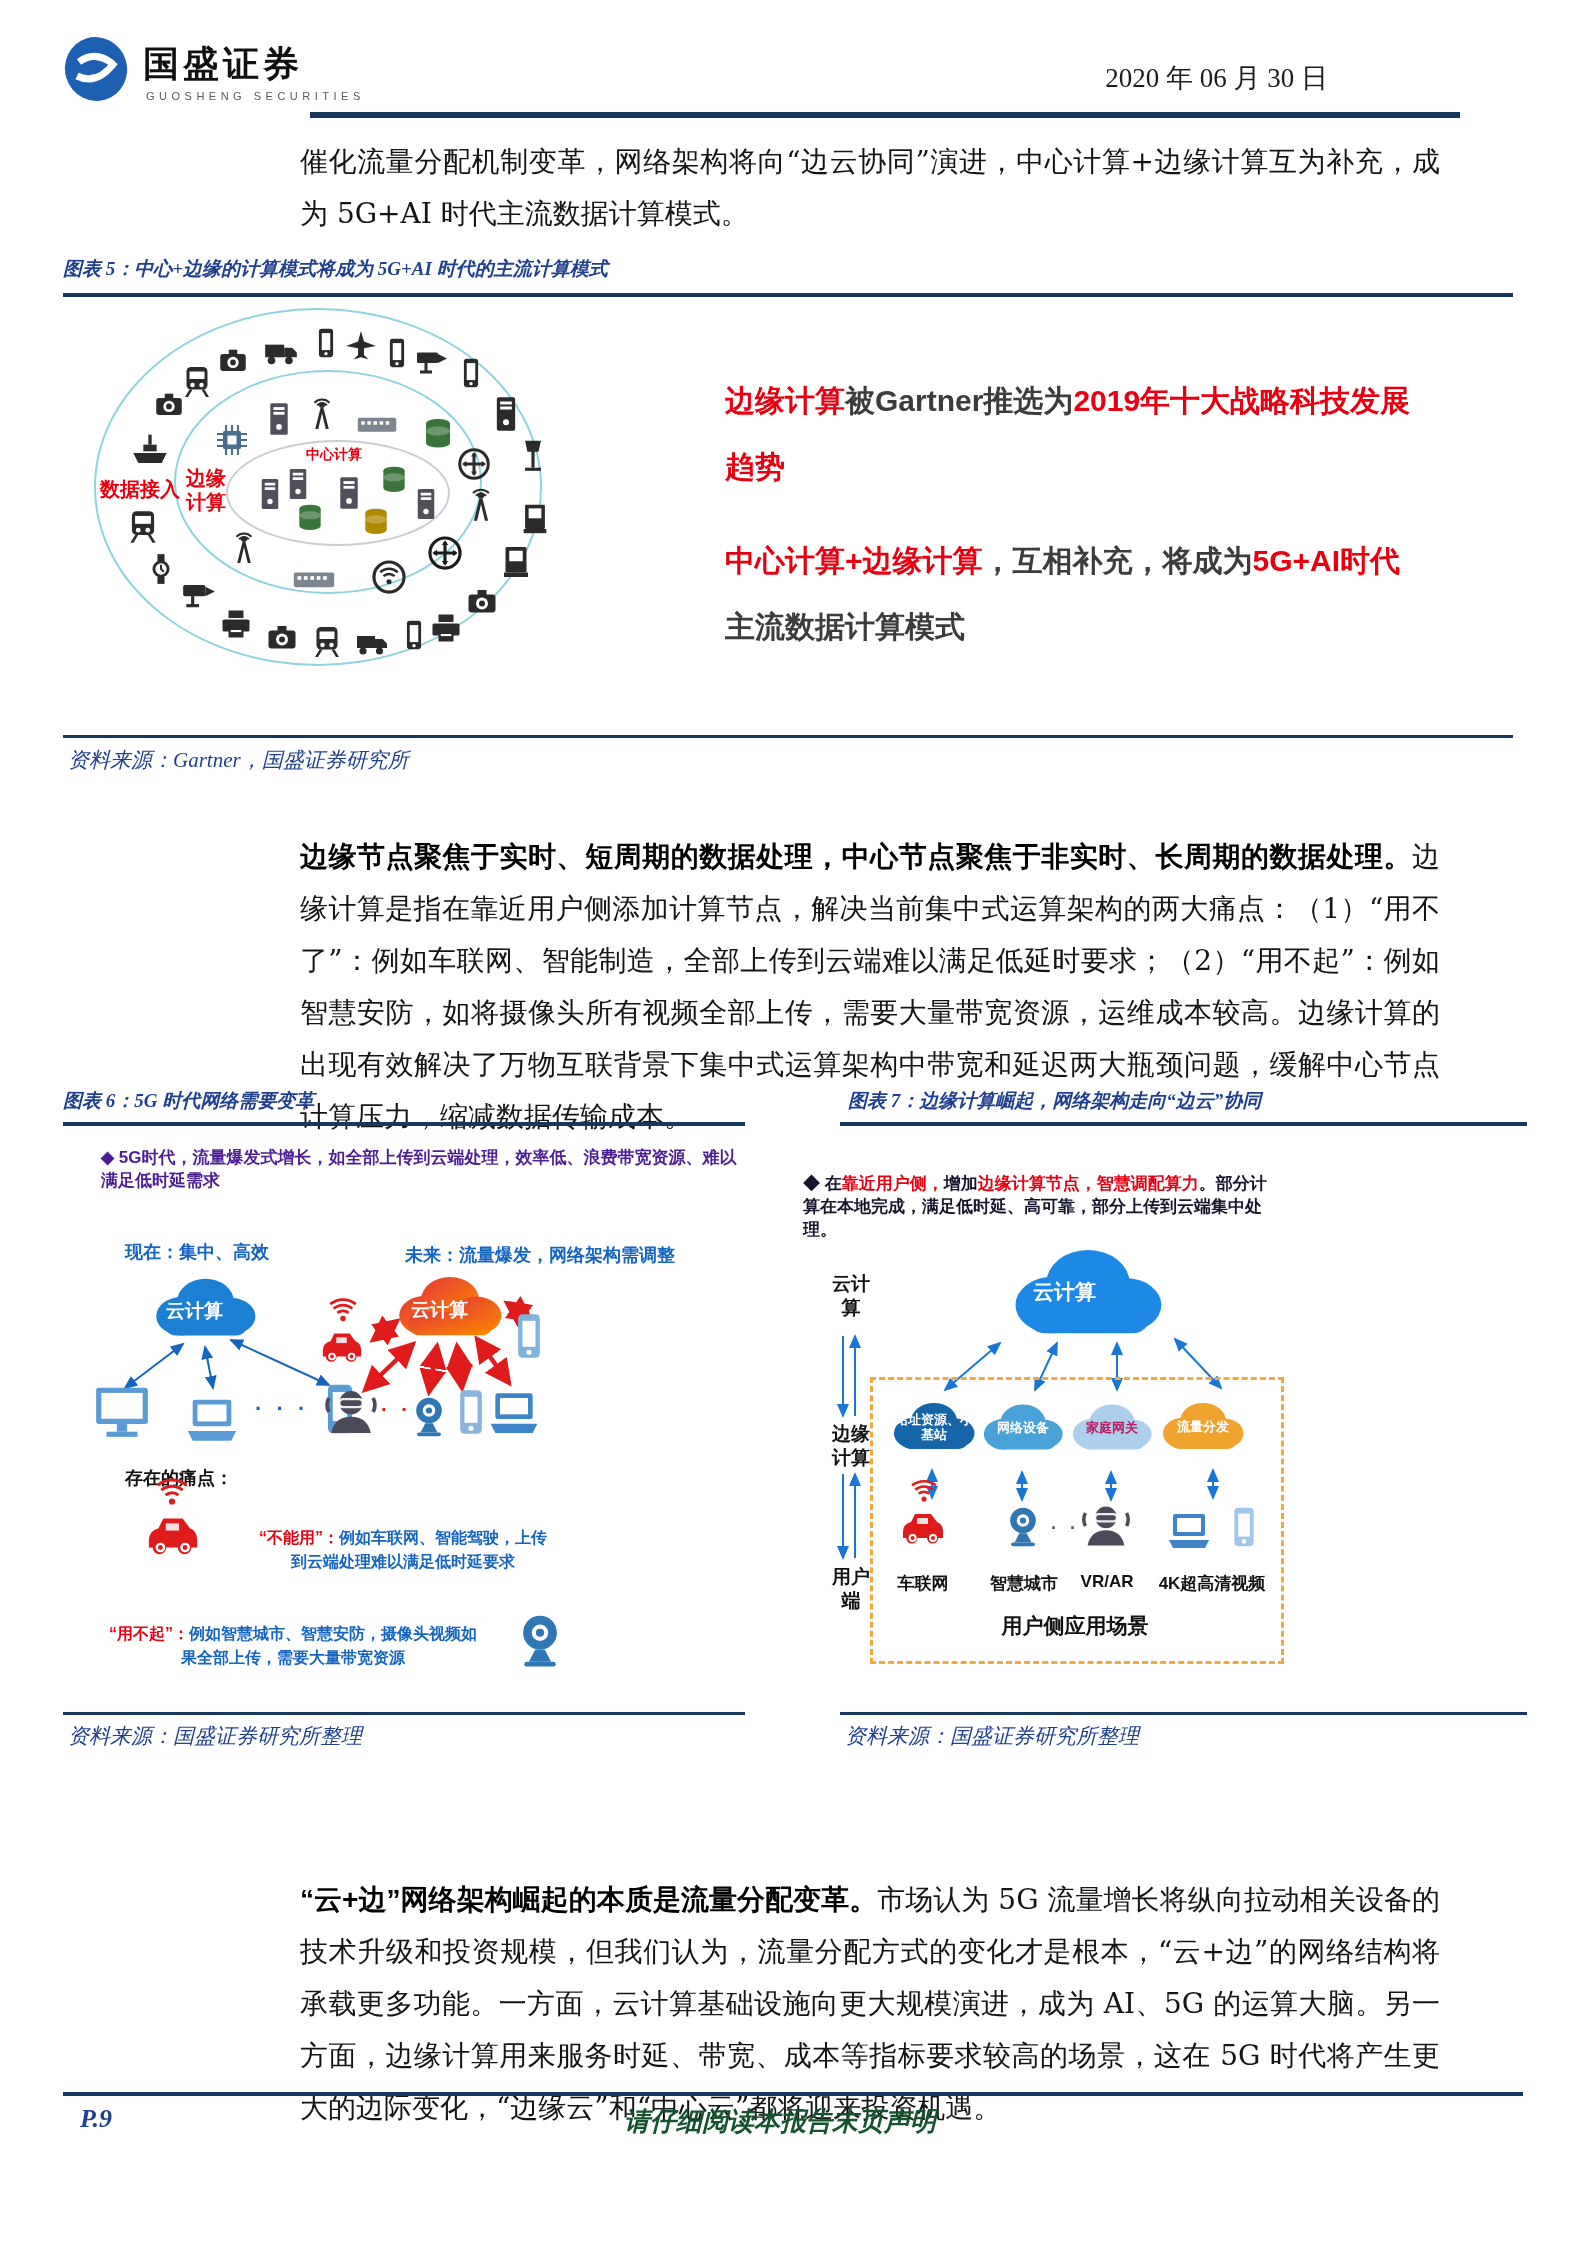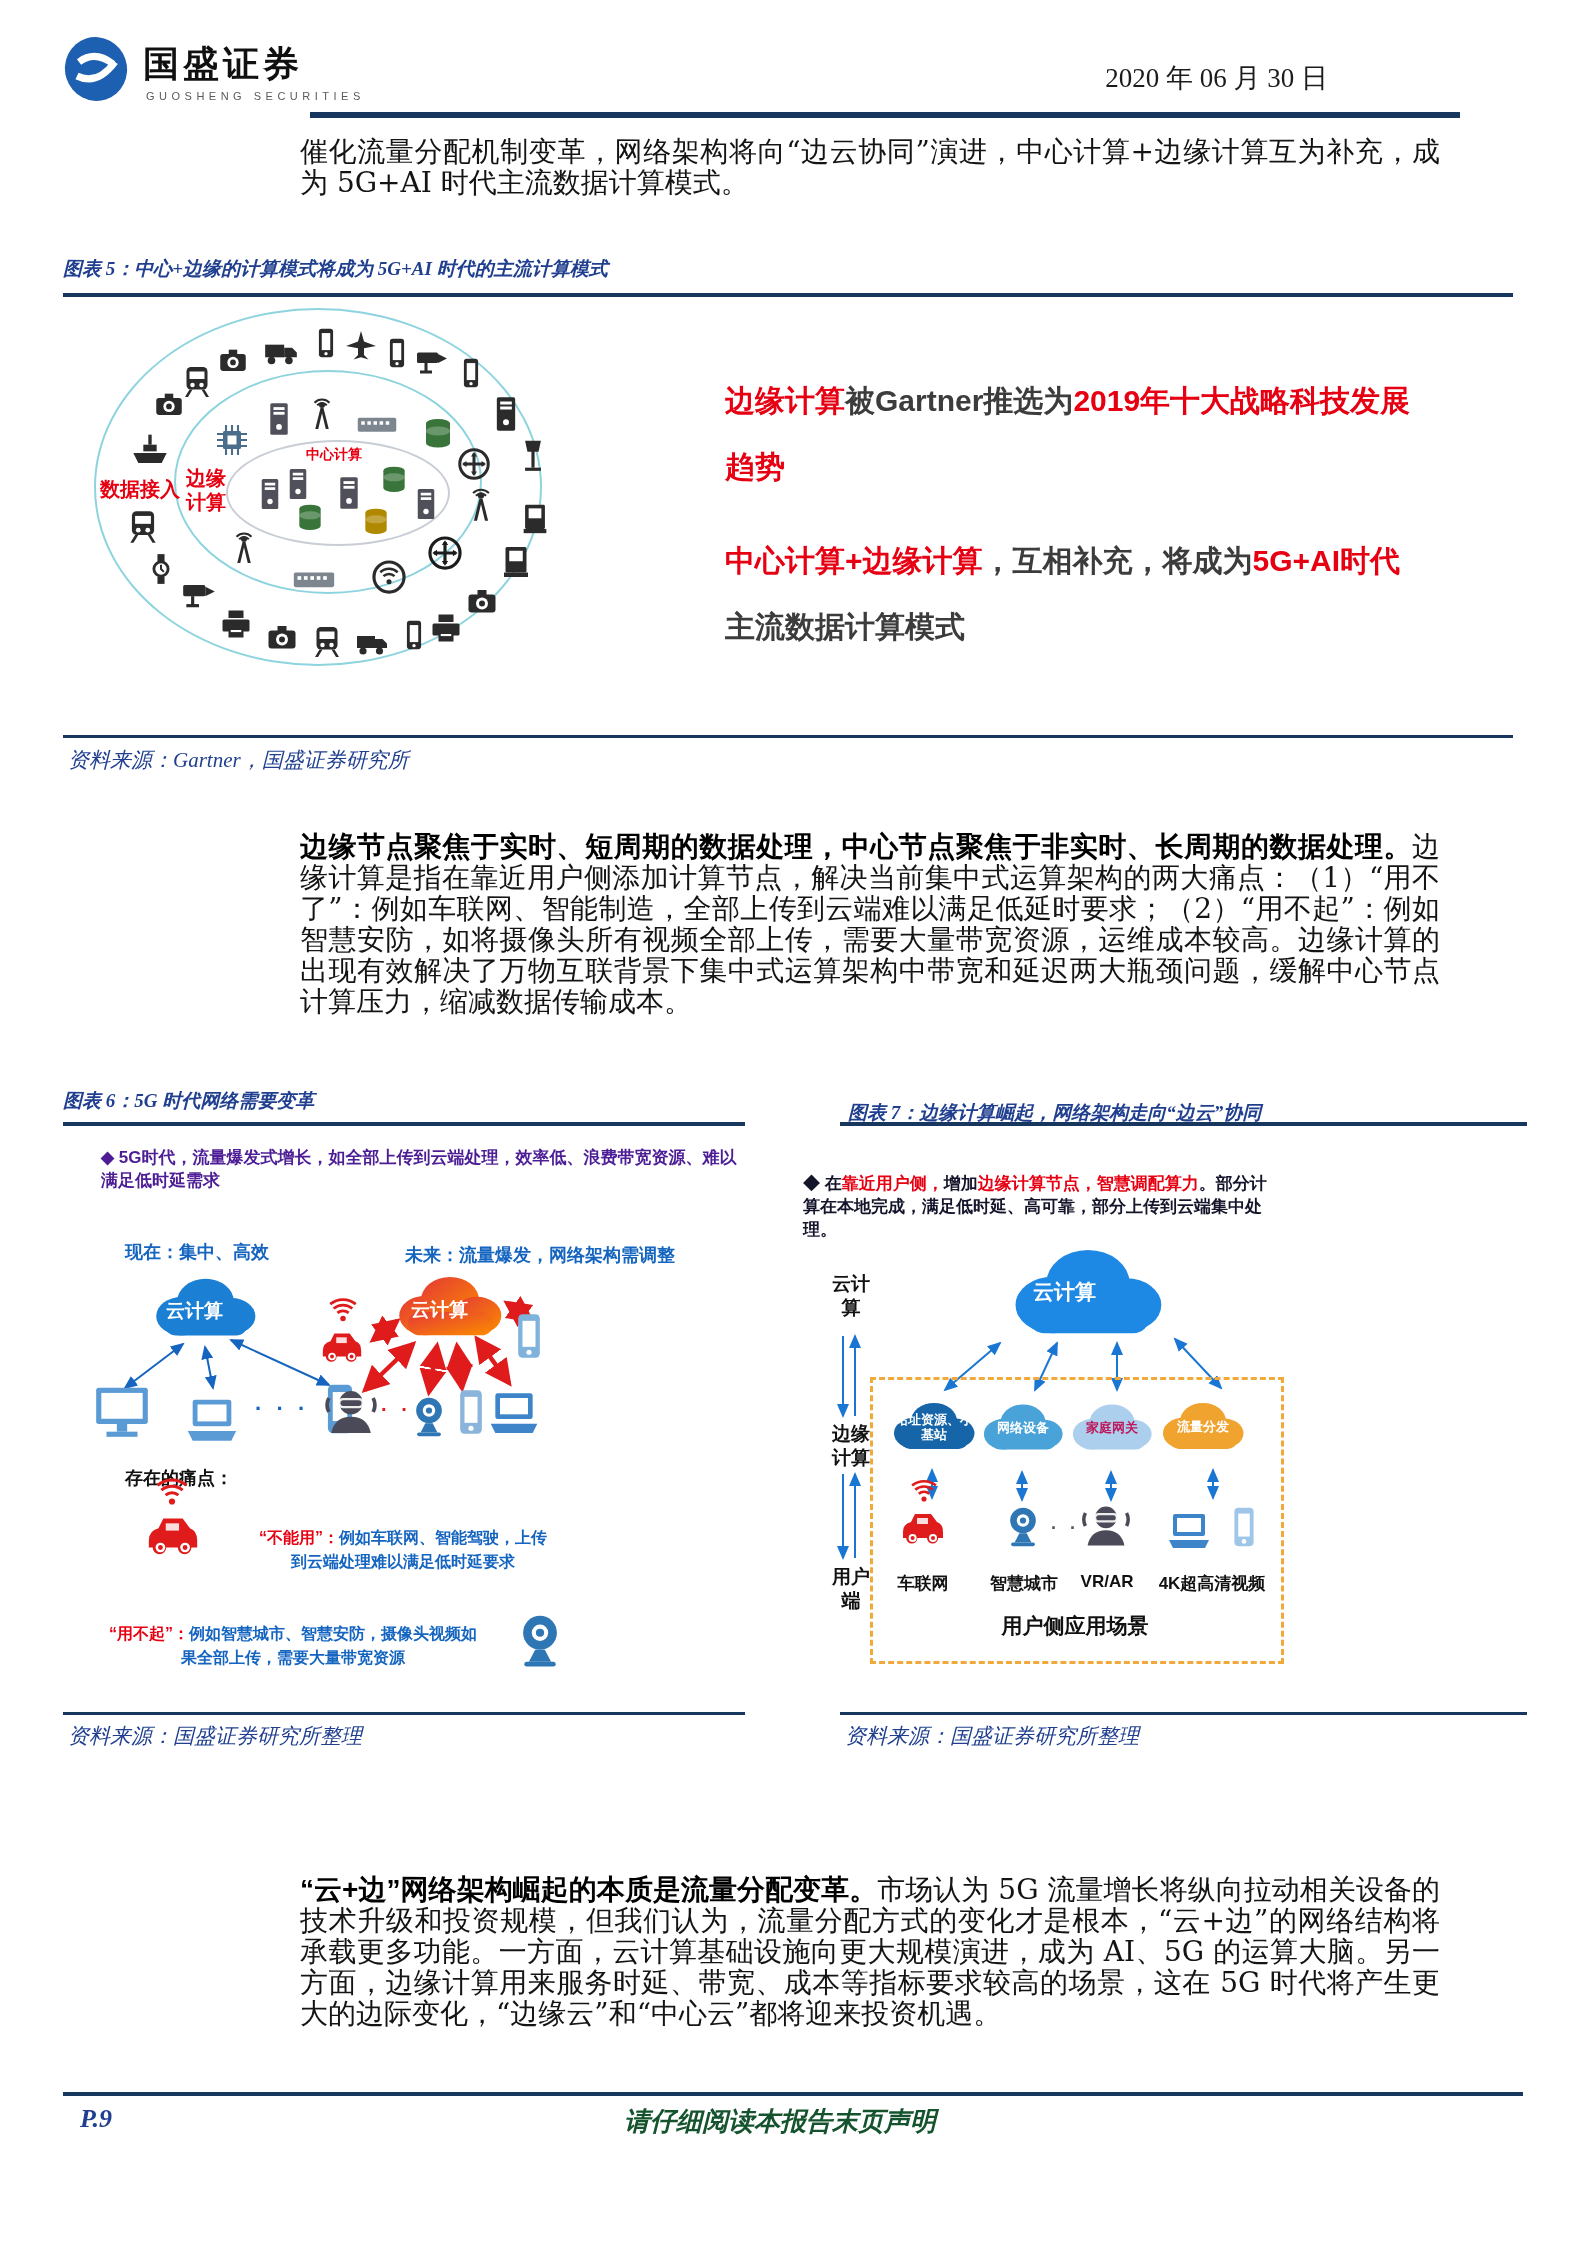--- a/index.html
+++ b/index.html
@@ -7,21 +7,21 @@
         font-family:"Liberation Sans",sans-serif;overflow:hidden;}
   .abs{position:absolute;}
   
   .logo-wrap{left:63px;top:34px;width:420px;height:80px;}
   .logo-mark{position:absolute;left:0;top:2px;width:66px;height:66px;}
   .brand-cn{position:absolute;left:80px;top:6px;font-size:36px;font-weight:700;color:#101010;letter-spacing:4px;}
   .brand-en{position:absolute;left:83px;top:56px;font-size:11px;color:#5a5a5a;letter-spacing:4.5px;}
   .hdr-date{right:258px;top:60px;font-family:"Liberation Serif",serif;font-size:27px;color:#1c1c1c;}
   .hdr-rule{left:310px;top:112px;width:1150px;height:6px;background:#17375e;}
   
-  .body-p{font-family:"DejaVu Serif",serif;font-size:28px;line-height:31px;color:#141414;text-align:justify;margin-top:8px;}
+  .body-p{font-family:"DejaVu Serif",serif;font-size:28px;line-height:52px;color:#141414;text-align:justify;margin-top:8px;}
   .body-p .lead{font-family:"Liberation Sans",sans-serif;font-weight:700;color:#000;}
   .p-intro{left:300px;top:128px;width:1140px;}
   .p-mid{left:300px;top:823px;width:1140px;}
   .p-bot{left:300px;top:1866px;width:1140px;}
   
   .fig-cap{font-family:"Liberation Serif",serif;font-style:italic;font-weight:700;font-size:19px;color:#203f8f;}
   .cap-rule{height:4px;background:#17375e;}
   .src-rule{height:3px;background:#17375e;}
   .src-txt{font-family:"Liberation Serif",serif;font-style:italic;font-size:21px;color:#203f8f;}
   
@@ -388,21 +388,21 @@
     <div class="f5-h"><span class="red">中心计算+边缘计算</span><span>，互相补充，将成为</span><span class="red">5G+AI时代</span><span>主流数据计算模式</span></div>
   </div>
 
   <div class="abs src-rule" style="left:63px;top:735px;width:1450px;"></div>
   <div class="abs src-txt" style="left:68px;top:746px;">资料来源：Gartner，国盛证券研究所</div>
 
   <p class="abs body-p p-mid"><b class="lead">边缘节点聚焦于实时、短周期的数据处理，中心节点聚焦于非实时、长周期的数据处理。</b><span>边缘计算是指在靠近用户侧添加计算节点，解决当前集中式运算架构的两大痛点：（1）“用不了”：例如车联网、智能制造，全部上传到云端难以满足低延时要求；（2）“用不起”：例如智慧安防，如将摄像头所有视频全部上传，需要大量带宽资源，运维成本较高。边缘计算的出现有效解决了万物互联背景下集中式运算架构中带宽和延迟两大瓶颈问题，缓解中心节点计算压力，缩减数据传输成本。</span></p>
 
   <div class="abs fig-cap" style="left:63px;top:1088px;">图表 6：5G 时代网络需要变革</div>
   <div class="abs cap-rule" style="left:63px;top:1122px;width:682px;"></div>
-  <div class="abs fig-cap" style="left:848px;top:1088px;margin-top:12px;">图表 7：边缘计算崛起，网络架构走向“边云”协同</div>
+  <div class="abs fig-cap" style="left:848px;top:1088px;">图表 7：边缘计算崛起，网络架构走向“边云”协同</div>
   <div class="abs cap-rule" style="left:840px;top:1122px;width:687px;"></div>
 
   <div class="abs figbox" style="left:63px;top:1140px;">
     <div class="fig-bullet" style="left:38px;top:6px;width:640px;"><span>◆</span> <span>5G时代，流量爆发式增长，如全部上传到云端处理，效率低、浪费带宽资源、难以满足低时延需求</span></div>
     <div class="abs blue-bold f6-now">现在：集中、高效</div>
     <div class="abs blue-bold f6-future">未来：流量爆发，网络架构需调整</div>
 
     <svg class="abs" style="left:0;top:0;" width="690" height="568">
       <g stroke="#1565c0" stroke-width="2" marker-start="url(#mb)" marker-end="url(#mb)">
         <line x1="120" y1="204" x2="62" y2="248"></line>

